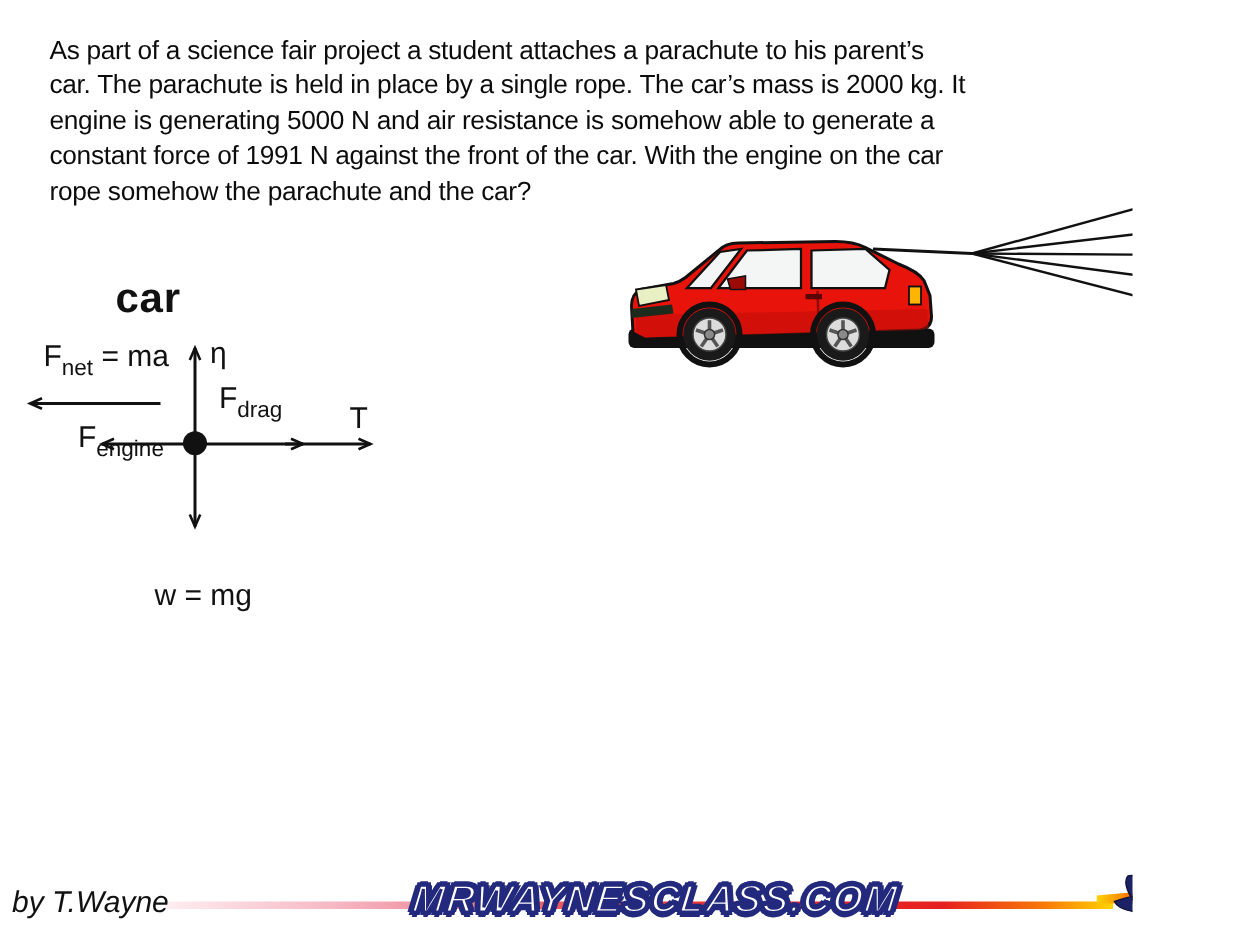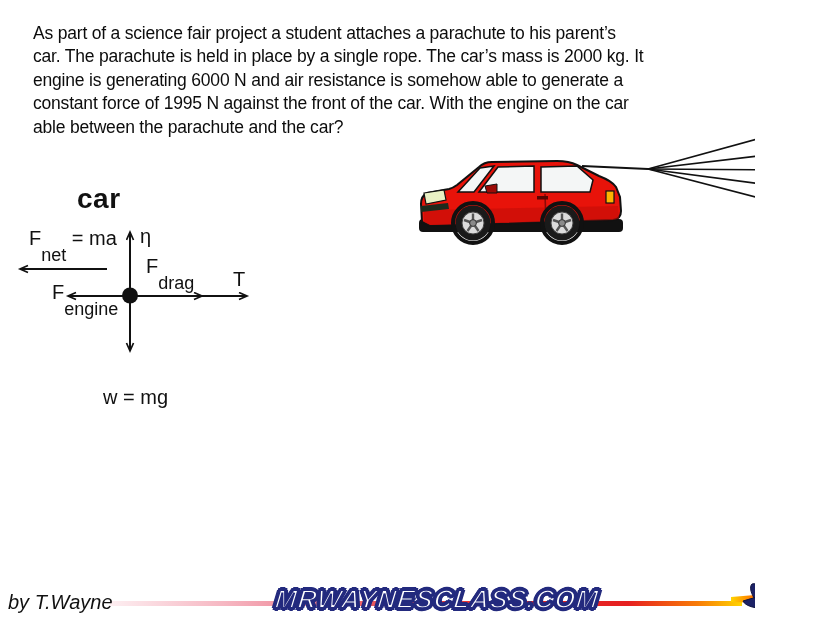--- a/index.html
+++ b/index.html
@@ -13,21 +13,21 @@
     font-size:17.5px;line-height:23.4px;letter-spacing:-0.2px;color:#0c0c0c;
   }
   #problem .pline{white-space:nowrap;}
   
   #fbd-title{
     position:absolute;left:77px;top:183px;
     font-size:28px;font-weight:800;letter-spacing:0.5px;color:#111;
     font-family:Liberation Sans, sans-serif;
   }
   .fbd-label{position:absolute;font-size:20px;color:#111;white-space:nowrap;}
-  .fbd-label .subsc{font-size:18px;position:relative;top:16px;}
+  .fbd-label .subsc{font-size:15px;position:relative;top:6px;}
   #lbl-fnet{left:29px;top:227px;}
   #lbl-eta{left:140px;top:225px;}
   #lbl-fdrag{left:146px;top:255px;}
   #lbl-tension{left:233px;top:268px;}
   #lbl-fengine{left:52px;top:281px;}
   #lbl-weight{left:103px;top:349px;margin-top:37px;}
   #fbd-svg{position:absolute;left:0;top:220px;}
   
   #illustration{position:absolute;left:413px;top:120px;}
   
@@ -53,23 +53,23 @@
   #jet{position:absolute;left:731px;top:580px;}
 </style>
 </head>
 <body>
 
 <div id="slide">
 
   <div id="problem">
     <div class="pline">As part of a science fair project a student attaches a parachute to his parent’s</div>
     <div class="pline">car. The parachute is held in place by a single rope. The car’s mass is 2000 kg. It</div>
-    <div class="pline">engine is generating 6000 N and air resistance is somehow able to generate a</div>
-    <div class="pline">constant force of 1995 N against the front of the car. With the engine on the car</div>
-    <div class="pline">able between the parachute and the car?</div>
+    <div class="pline">engine is generating 5000 N and air resistance is somehow able to generate a</div>
+    <div class="pline">constant force of 1991 N against the front of the car. With the engine on the car</div>
+    <div class="pline">rope somehow the parachute and the car?</div>
   </div>
 
   <div id="fbd-title">car</div>
 
   <svg id="fbd-svg" width="280" height="165" viewBox="0 220 280 165">
     <defs>
       <marker id="ah" markerWidth="14" markerHeight="12" refX="9" refY="4.5" orient="auto" markerUnits="userSpaceOnUse">
         <path d="M1,1 L9,4.5 L1,8" fill="none" stroke="#111" stroke-width="1.7"></path>
       </marker>
     </defs>

